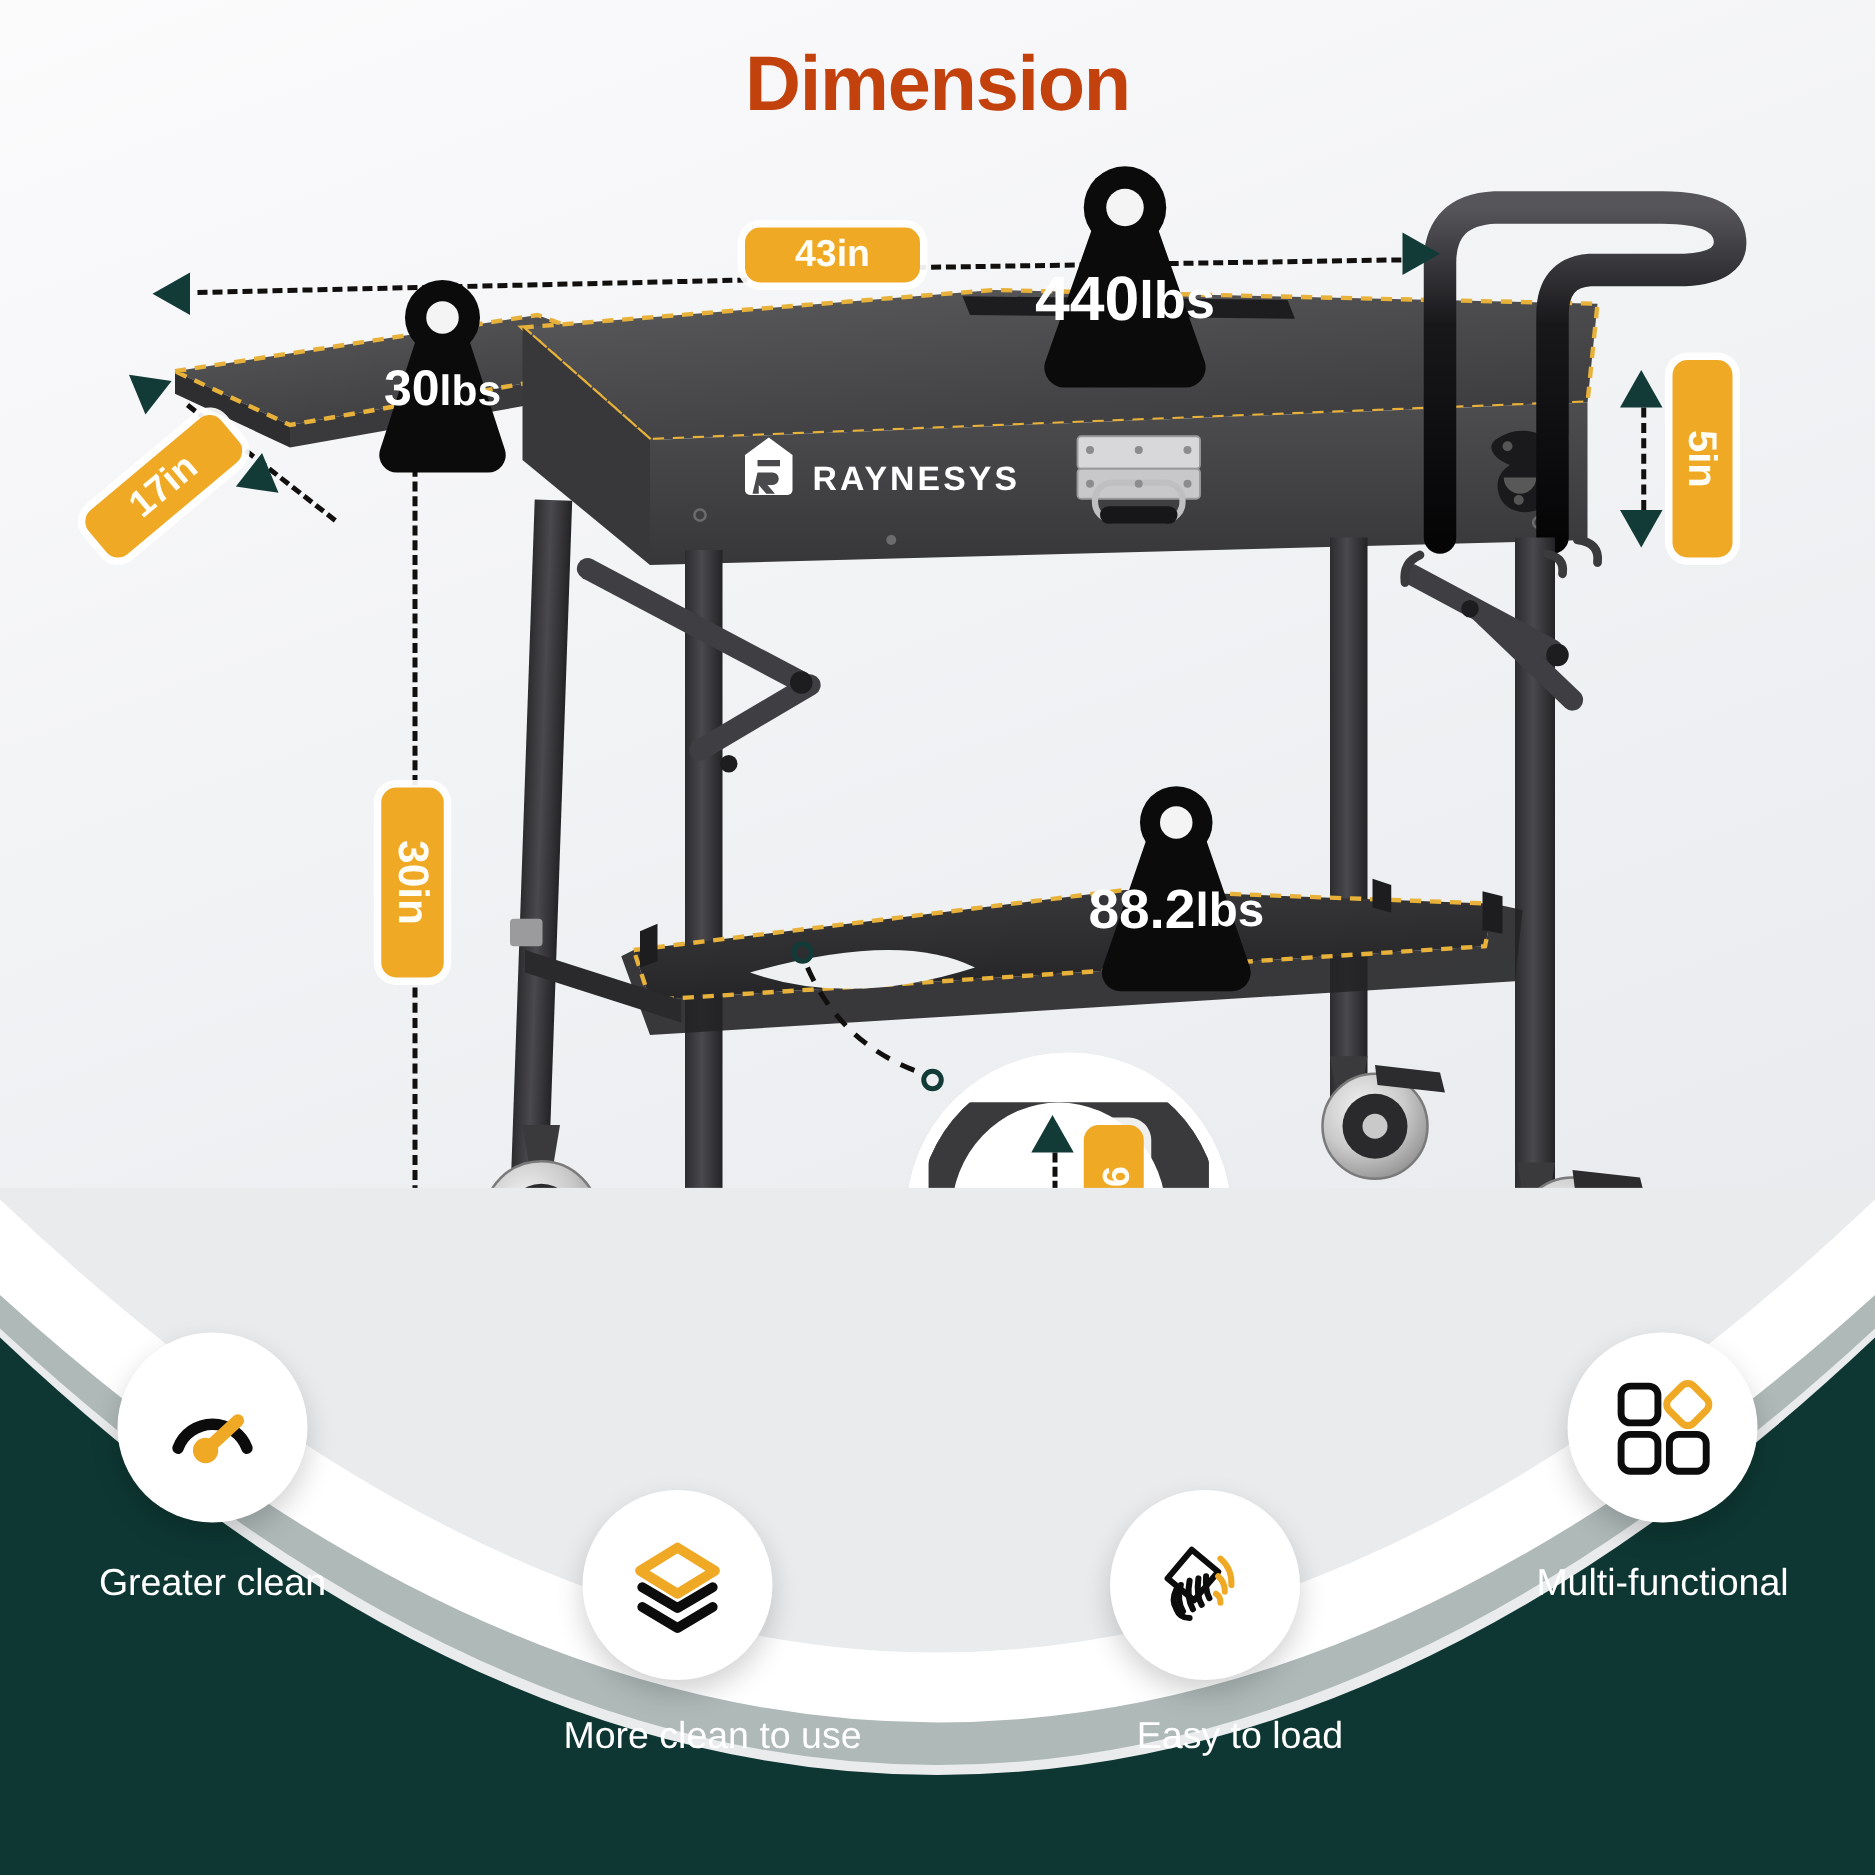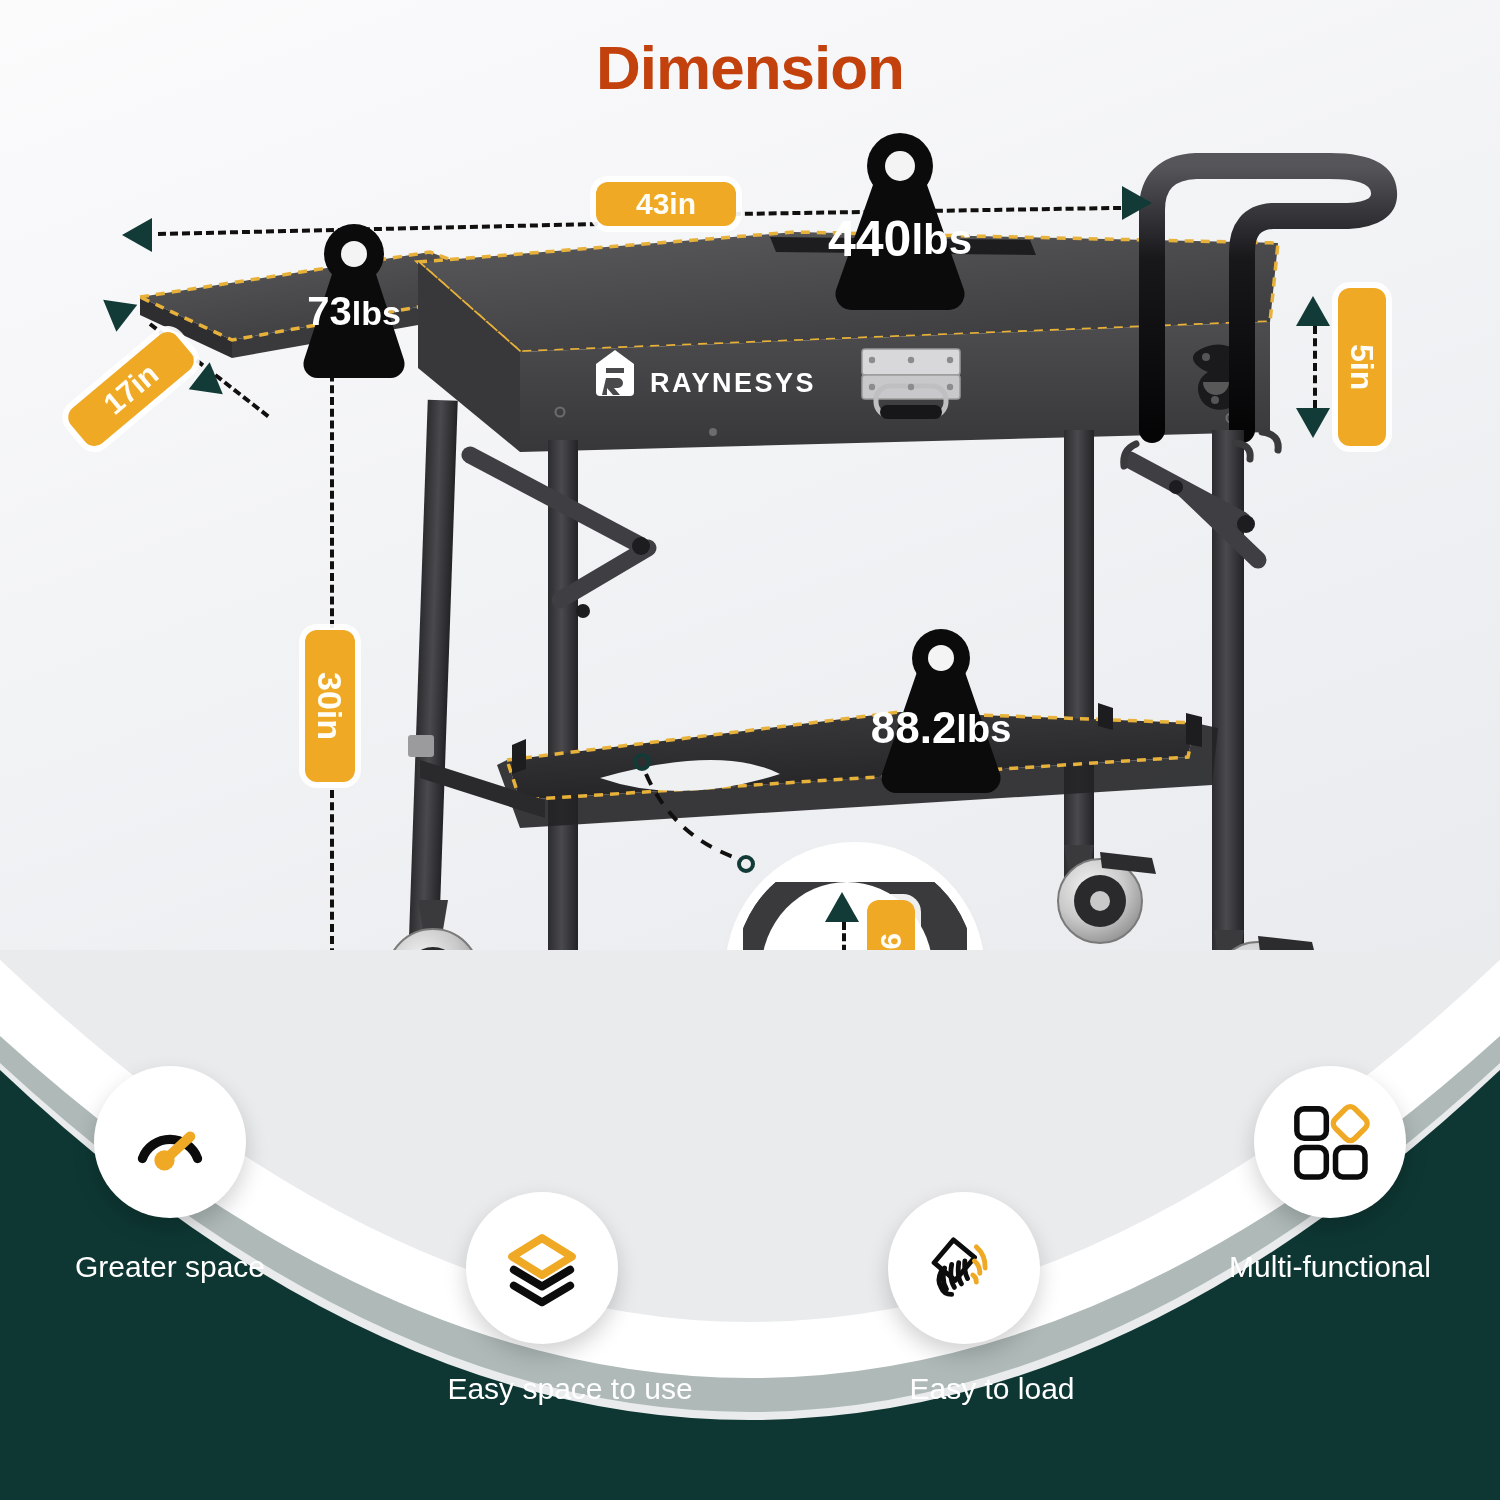--- a/index.html
+++ b/index.html
@@ -281,21 +281,21 @@
     <span>5in</span>
   </div>
 
   <div class="weight" style="left:290px;top:218px;width:128px;height:168px;">
     <svg viewBox="0 0 128 168" style="position:absolute;left:0;top:0;width:100%;height:100%;">
       <circle cx="64" cy="36" r="30" fill="#0b0b0b"></circle>
       <circle cx="64" cy="36" r="13" fill="#f4f4f4"></circle>
       <path d="M44,50 h40 l30,92 a14,14 0 0 1 -14,18 h-72 a14,14 0 0 1 -14,-18 z" fill="#0b0b0b"></path>
     </svg>
     <div class="wtxt">
-      <div style="font-size:40px;">73</div>
+      <div style="font-size:40px;">30</div>
       <div style="font-size:34px;margin-top:4px;">lbs</div>
     </div>
   </div>
 
   <div class="weight" style="left:810px;top:128px;width:180px;height:196px;">
     <svg viewBox="0 0 180 196" style="position:absolute;left:0;top:0;width:100%;height:100%;">
       <circle cx="90" cy="38" r="33" fill="#0b0b0b"></circle>
       <circle cx="90" cy="38" r="15" fill="#f4f4f4"></circle>
       <path d="M64,54 h52 l38,108 a16,16 0 0 1 -16,20 h-96 a16,16 0 0 1 -16,-20 z" fill="#0b0b0b"></path>
     </svg>
@@ -350,32 +350,32 @@
   </div>
 
   <div class="feat-badge" style="left:94px;top:1066px;">
     <svg viewBox="0 0 100 100" width="92" height="92">
       <path d="M20,68 a32,32 0 0 1 60,0" fill="none" stroke="#0c0c0c" stroke-width="10" stroke-linecap="round"></path>
       <circle cx="44" cy="70" r="11" fill="#efa924"></circle>
       <path d="M44,70 L72,44" stroke="#efa924" stroke-width="11" stroke-linecap="round"></path>
     </svg>
   </div>
   <div class="feat-label" style="left:5px;top:1248px;">
-    <div>Greater space</div>
+    <div>Greater clean</div>
   </div>
 
   <div class="feat-badge" style="left:466px;top:1192px;">
     <svg viewBox="0 0 100 100" width="88" height="88">
       <path d="M50,16 L84,37 L50,58 L16,37 Z" fill="none" stroke="#efa924" stroke-width="9" stroke-linejoin="round"></path>
       <path d="M18,52 L50,71 L82,52" fill="none" stroke="#0c0c0c" stroke-width="9" stroke-linecap="round" stroke-linejoin="round"></path>
       <path d="M18,70 L50,89 L82,70" fill="none" stroke="#0c0c0c" stroke-width="9" stroke-linecap="round" stroke-linejoin="round"></path>
     </svg>
   </div>
   <div class="feat-label" style="left:405px;top:1370px;">
-    <span>Easy space to use</span>
+    <span>More clean to use</span>
   </div>
 
   <div class="feat-badge" style="left:888px;top:1192px;">
     <svg viewBox="0 0 100 100" width="88" height="88">
       <g fill="none" stroke="#0c0c0c" stroke-width="5.5" stroke-linecap="round" stroke-linejoin="round">
         <path d="M16,44 L38,18 L62,38 L40,64 Z"></path>
         <path d="M28,50 q-4,14 2,24"></path>
         <path d="M36,46 q-3,16 3,26"></path>
         <path d="M44,44 q-2,16 3,24"></path>
         <path d="M51,42 q-1,13 3,20"></path>

